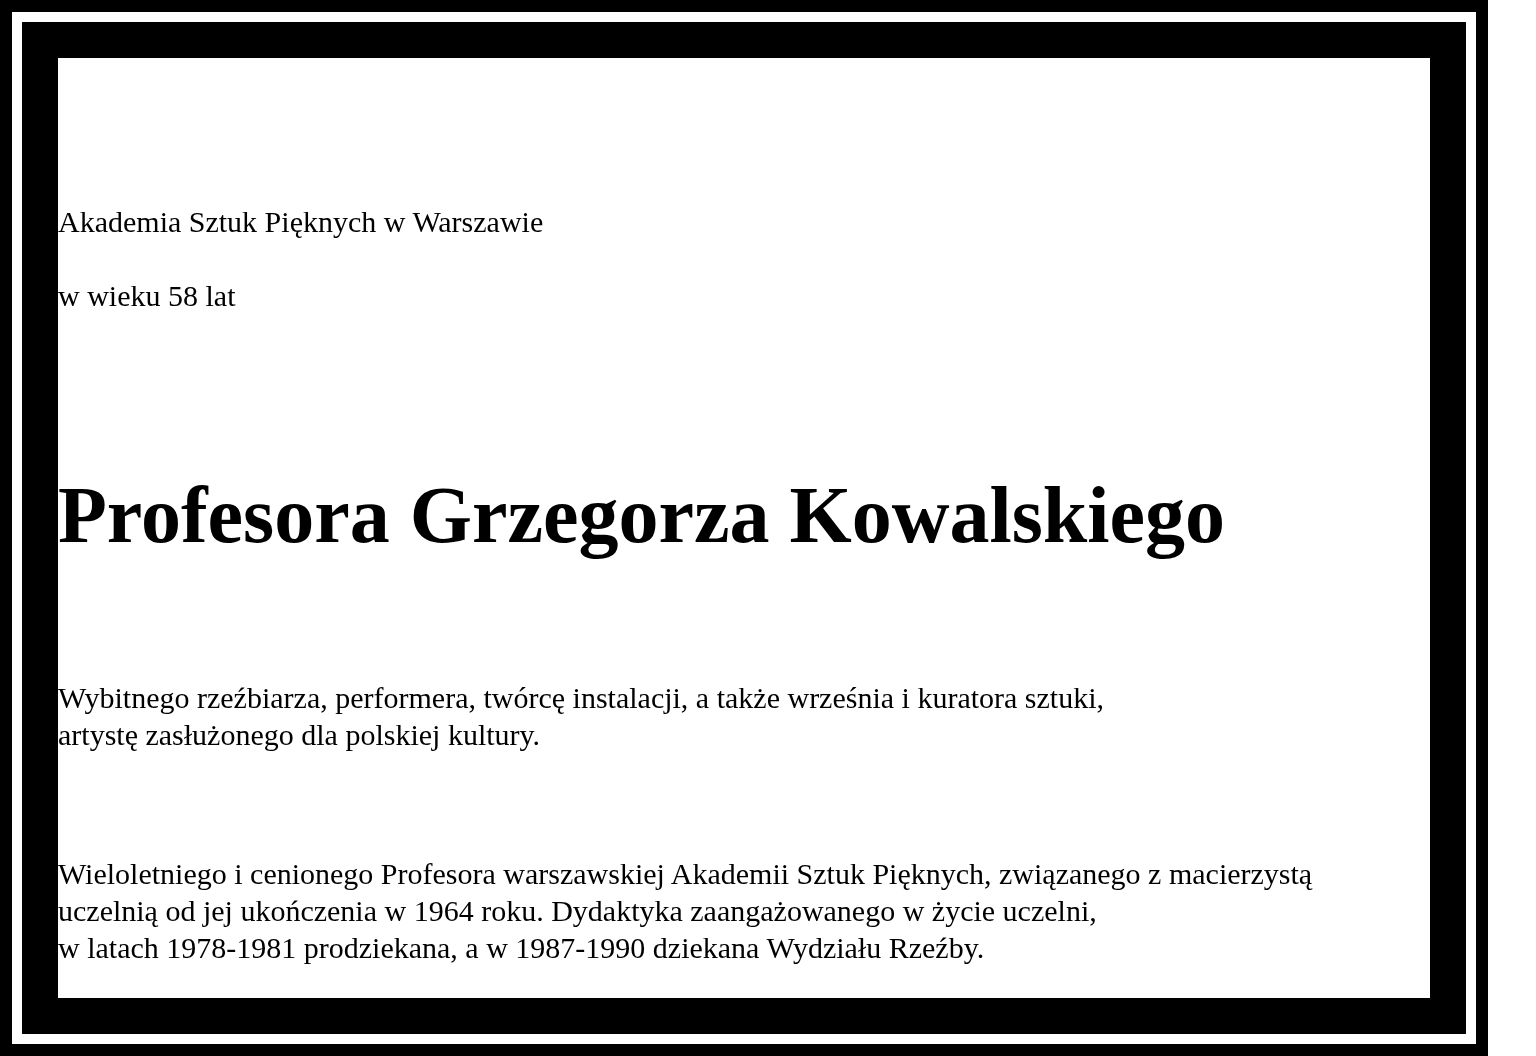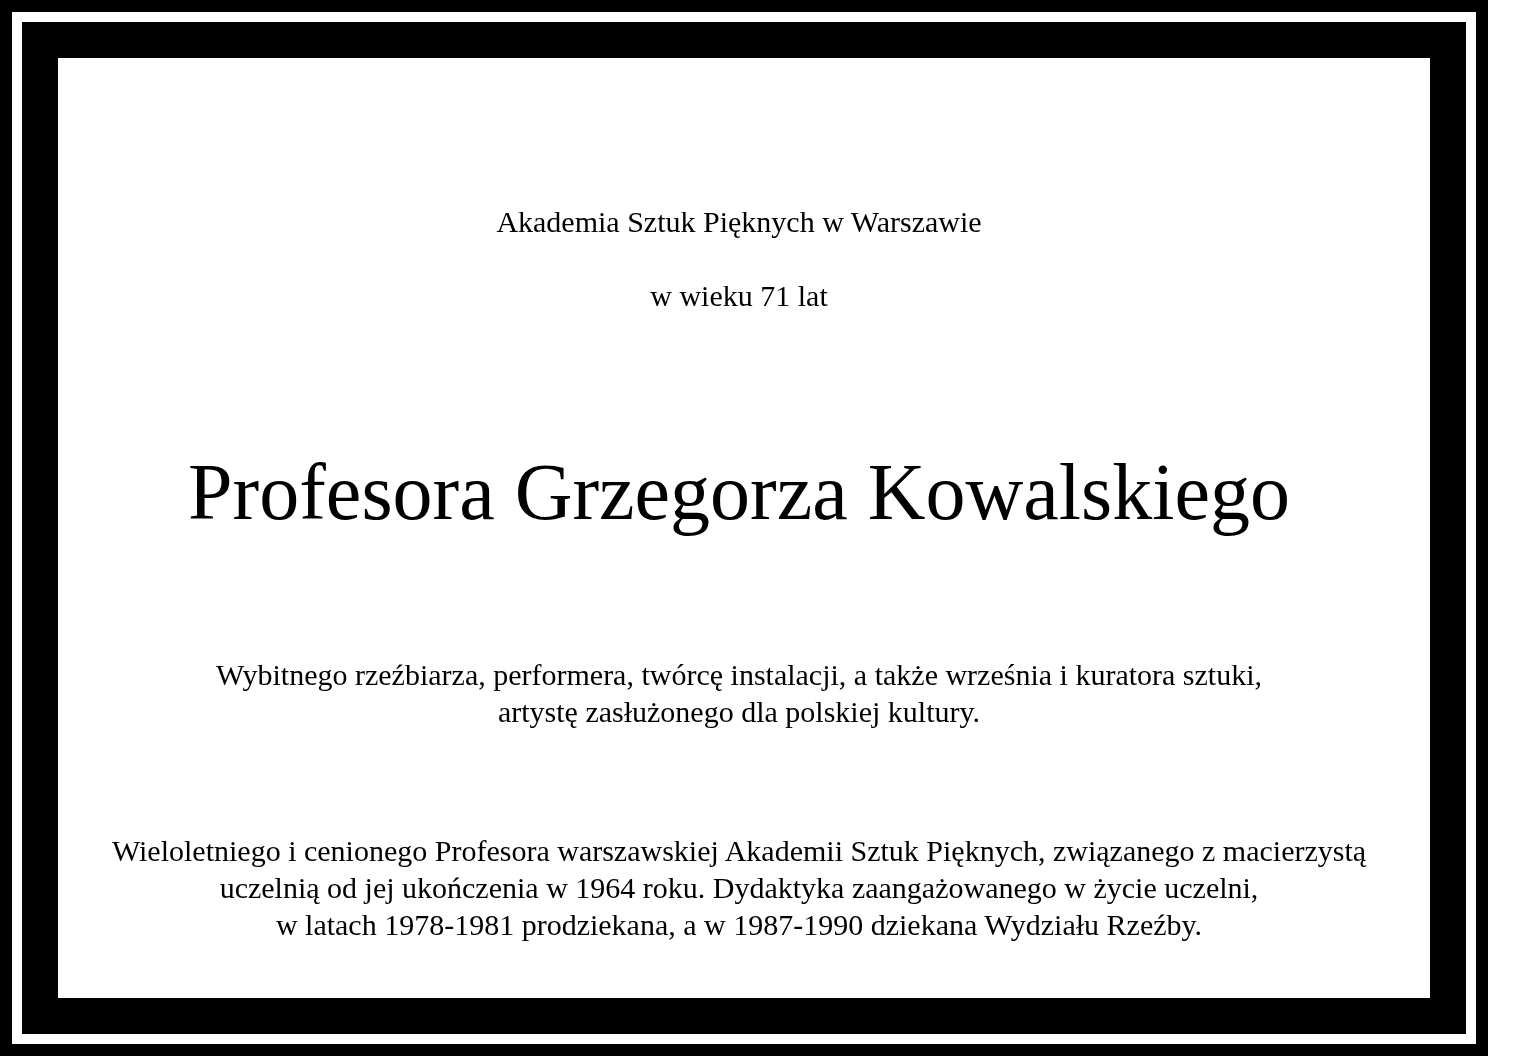--- a/index.html
+++ b/index.html
@@ -31,51 +31,50 @@
     width: 100%;
     height: 100%;
     box-sizing: border-box;
     border: 36px solid var(--frame, #000000);
     background: var(--paper, #ffffff);
   }
   .content {
     height: 100%;
     box-sizing: border-box;
     padding: 34px 10px 0 0;
-    text-align: center;
     font-size: 30px;
     line-height: 37px;
     white-space: pre-line;
   }
   .header-line {
     line-height: 37px;
   }
   .title {
     font-size: 80px;
     line-height: 100px;
-    font-weight: normal;
-    margin: 17px 0 40px 0;
+    font-weight: bold;
+    margin: 40px 0 40px 0;
     white-space: nowrap;
   }
   .para {
     margin: 0 0 28px 0;
     white-space: pre-line;
   }
 </style>
 </head>
 <body>
 
 <div class="page">
   <div class="sheet">
     <div class="inner-frame">
       <div class="content">
 
         <div class="header">
           <div class="header-line">Akademia Sztuk Pięknych w Warszawie</div>
-          <div class="header-line">w wieku 71 lat</div>
+          <div class="header-line">w wieku 58 lat</div>
         </div>
 
         <h1 class="title">Profesora Grzegorza Kowalskiego</h1>
 
         <p class="para">Wybitnego rzeźbiarza, performera, twórcę instalacji, a także września i kuratora sztuki,
 artystę zasłużonego dla polskiej kultury.</p>
 
         <p class="para">Wieloletniego i cenionego Profesora warszawskiej Akademii Sztuk Pięknych, związanego z macierzystą
 uczelnią od jej ukończenia w 1964 roku. Dydaktyka zaangażowanego w życie uczelni,
 w latach 1978-1981 prodziekana, a w 1987-1990 dziekana Wydziału Rzeźby.</p>

